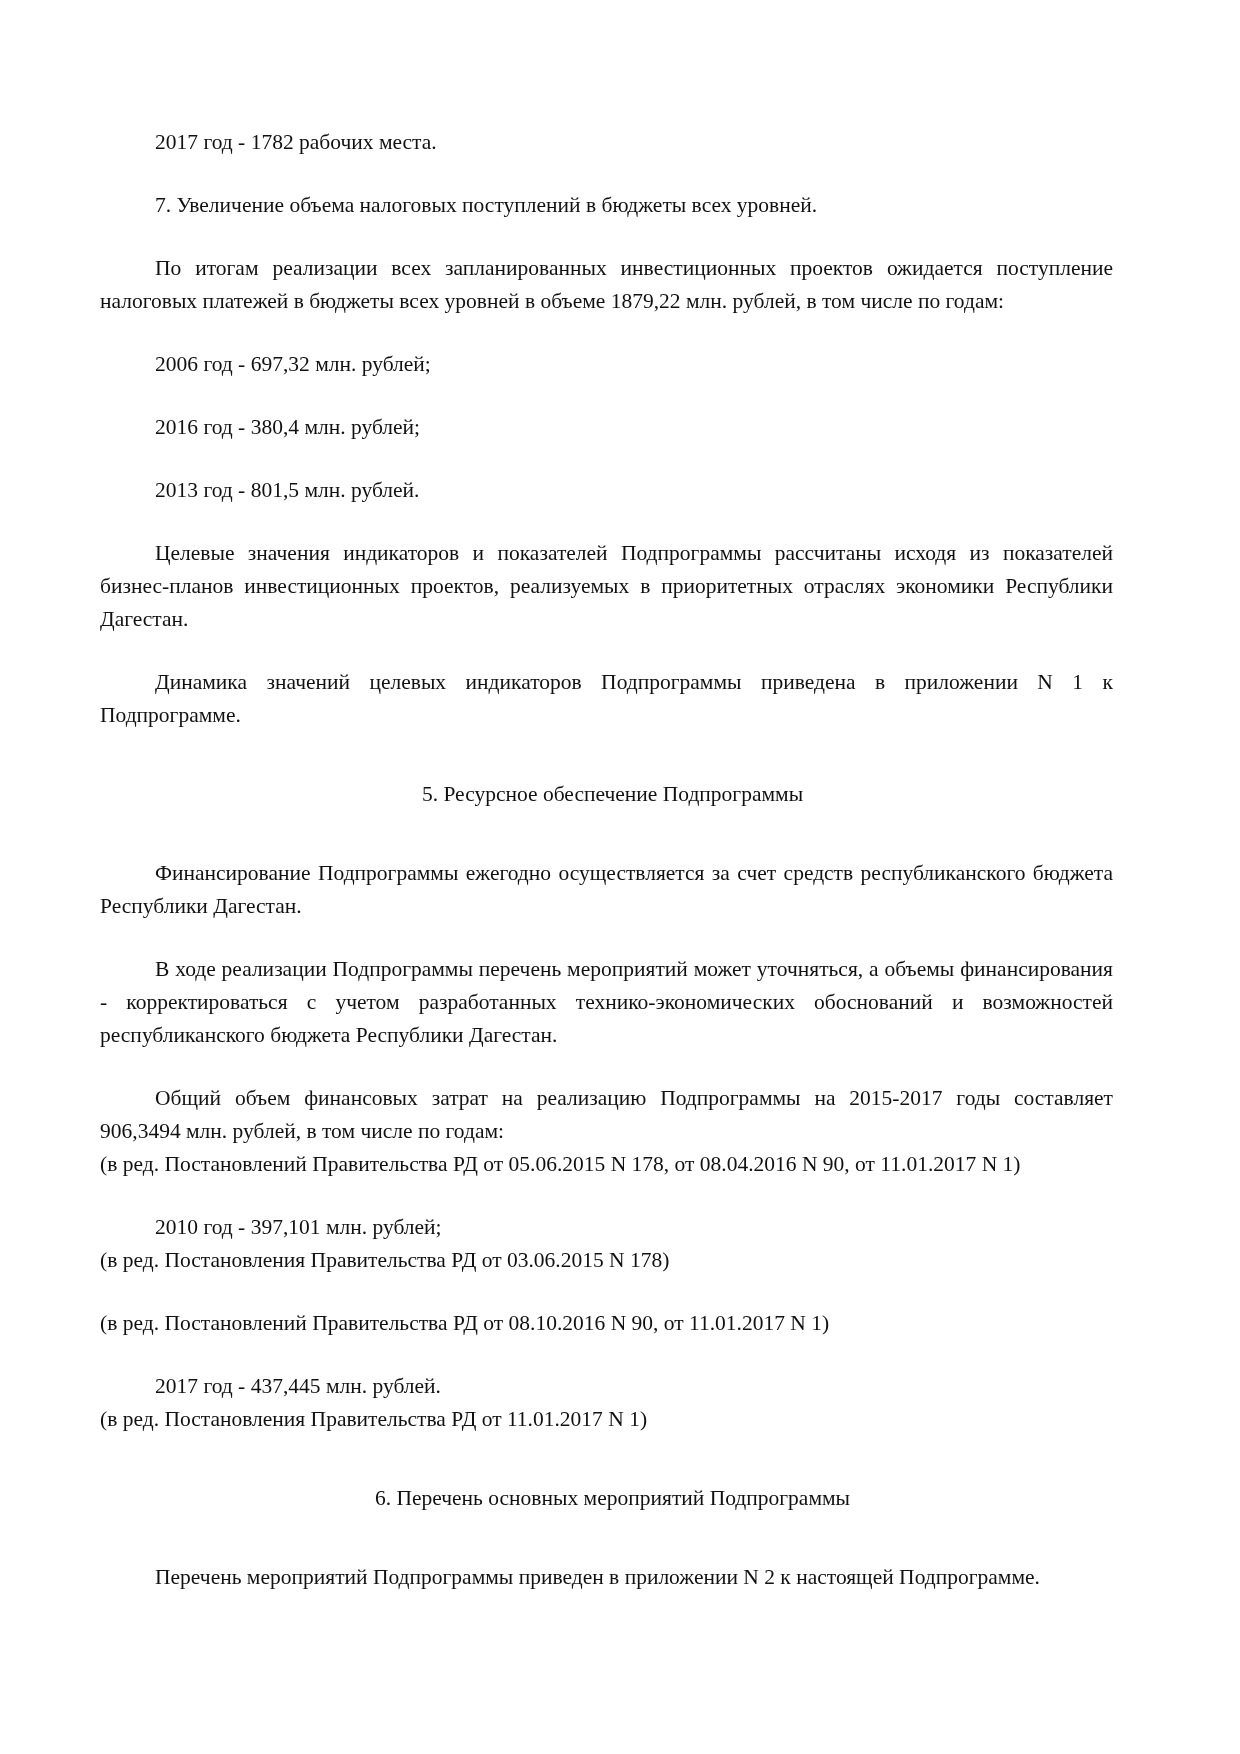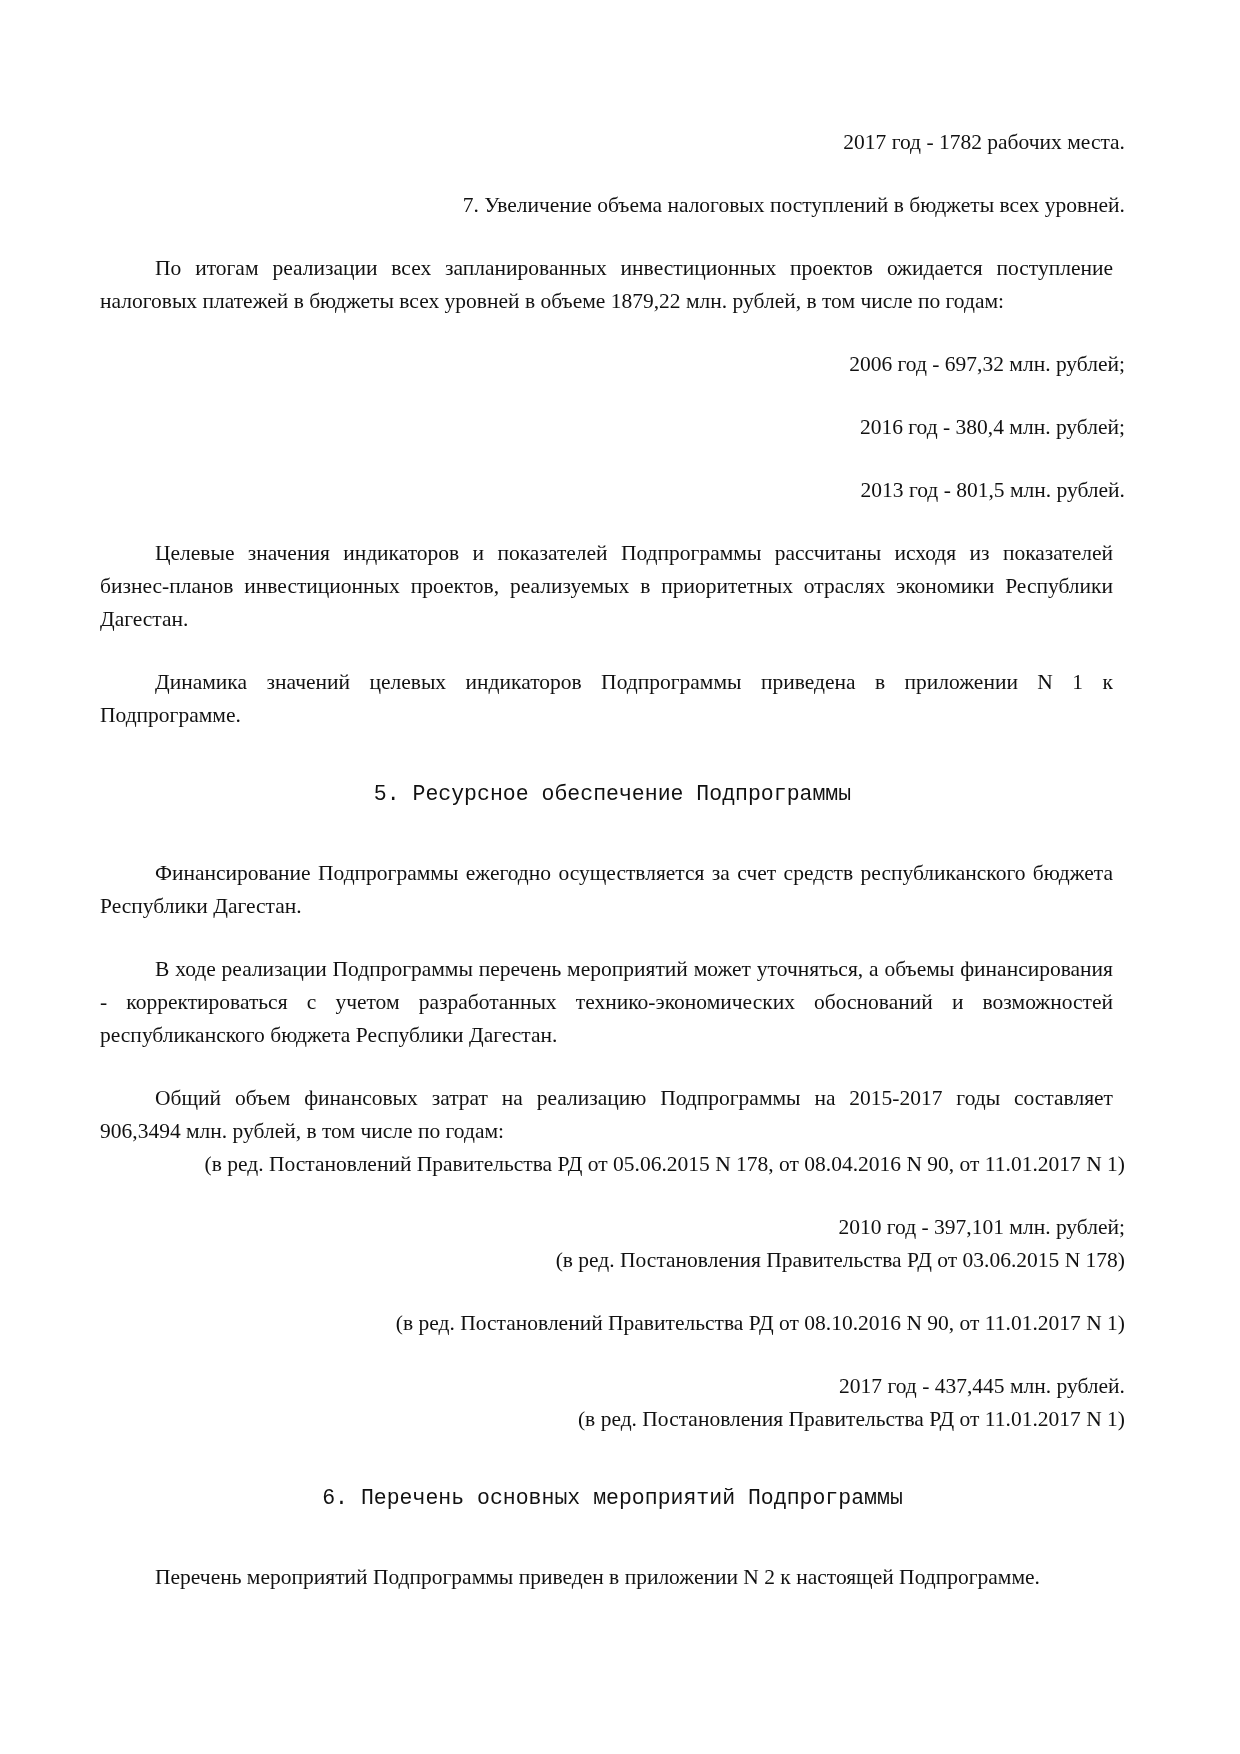--- a/index.html
+++ b/index.html
@@ -39,44 +39,43 @@
   }
   .gap-md { height: 30px; }
   .gap-lg { height: 46px; }
 
   
   p.line-item {
     margin: 0;
     padding: 0;
     font-size: 21.5px;
     line-height: 33px;
-    text-align: right;
+    text-align: left;
     text-indent: 55px;
     color: #111111;
   }
   
   p.citation {
     margin: 0;
     padding: 0;
     font-size: 21.5px;
     line-height: 33px;
-    text-align: right;
+    text-align: left;
     text-indent: 0;
     color: #111111;
   }
   
   p.heading {
     margin: 0;
     padding: 0;
     font-size: 21.5px;
     line-height: 33px;
     text-align: center;
     text-indent: 0;
     color: #111111;
-    font-family: Liberation Mono, monospace;
   }
 </style>
 </head>
 <body>
 
 <div class="page">
   <div class="content">
 
     <p class="line-item">2017 год - 1782 рабочих места.</p>
     <div class="gap-md"></div>

